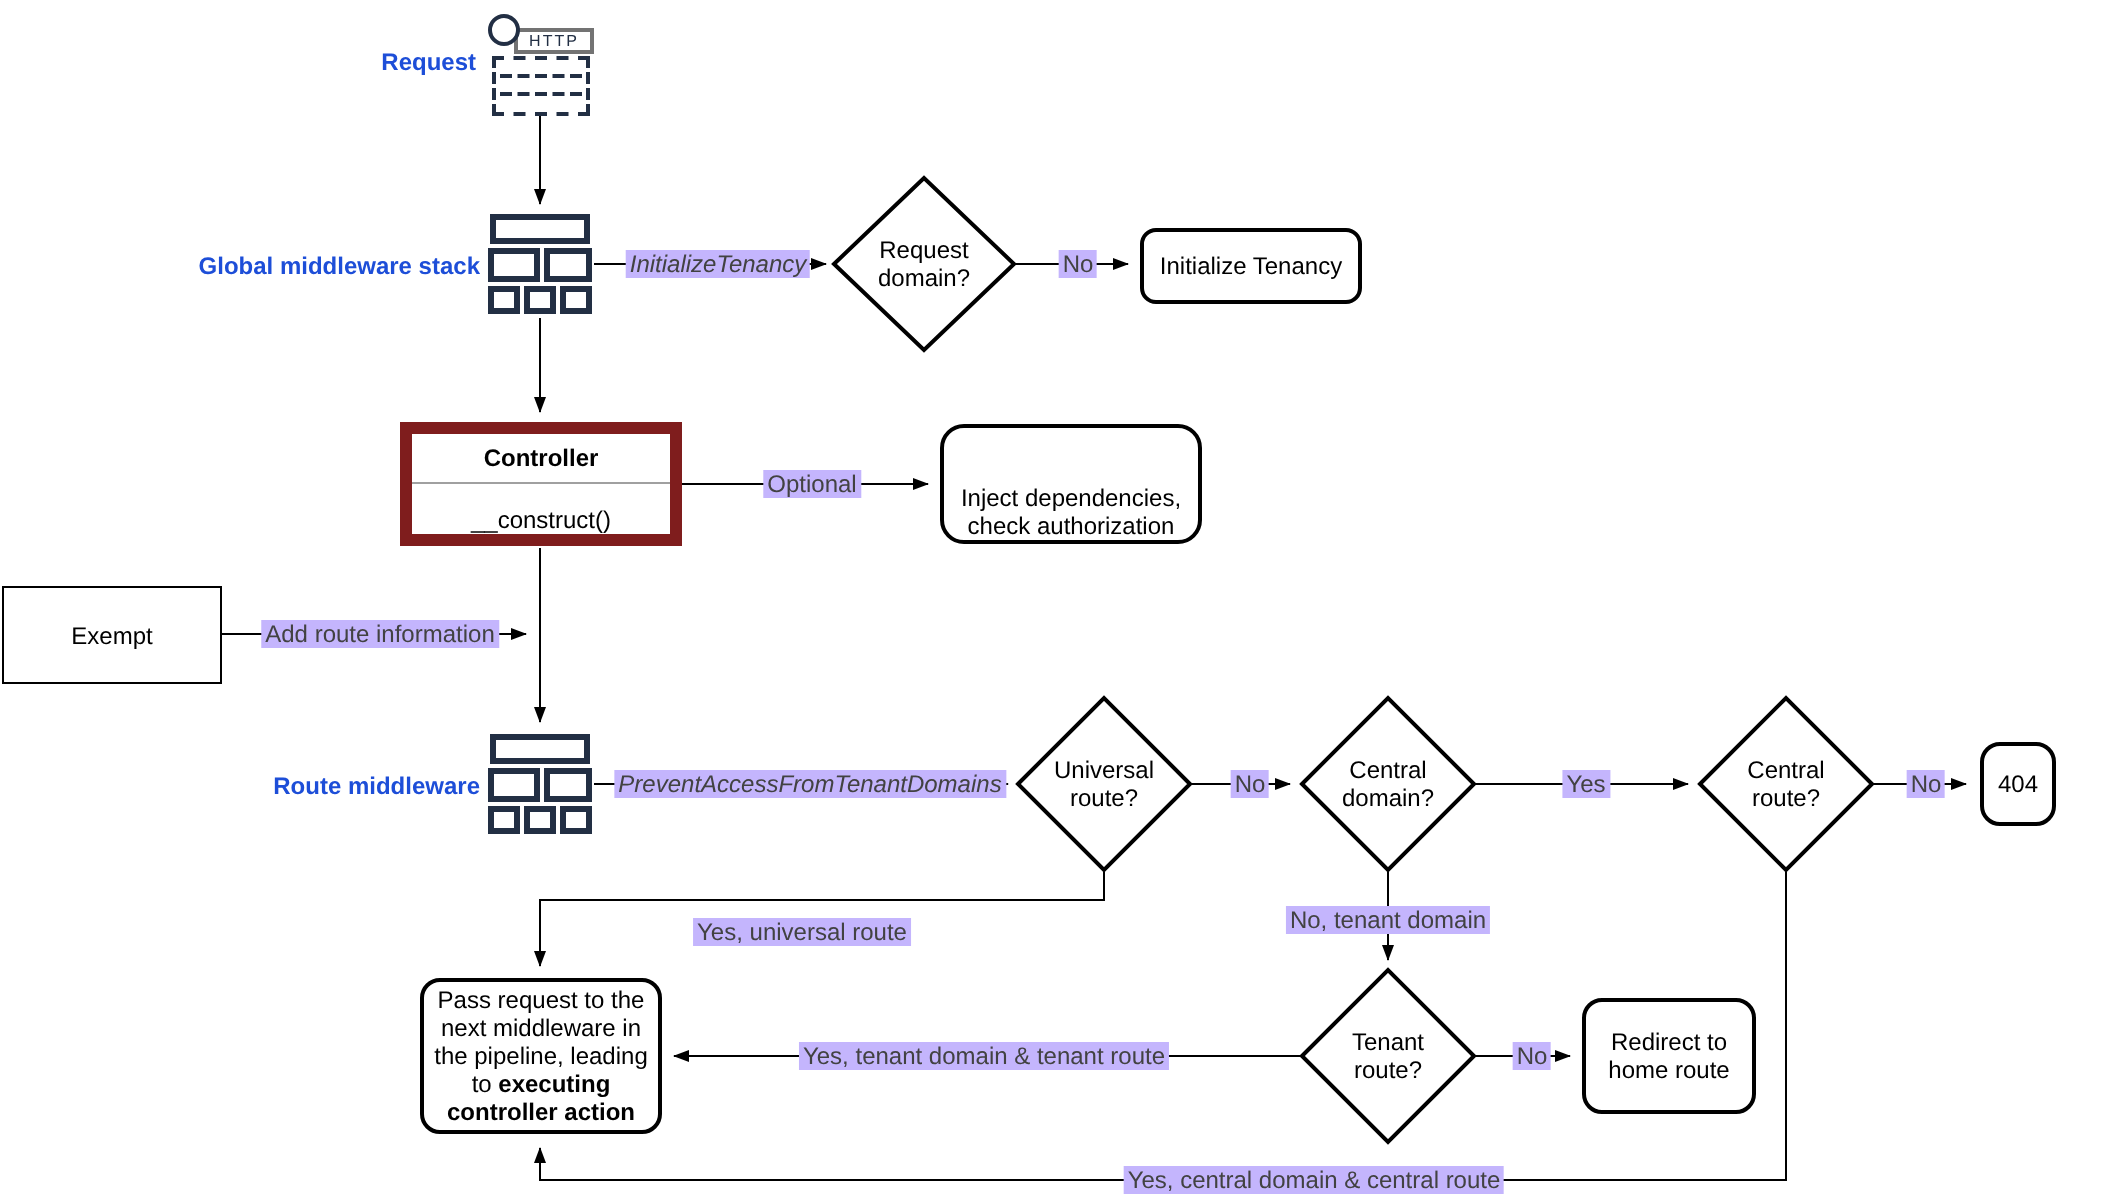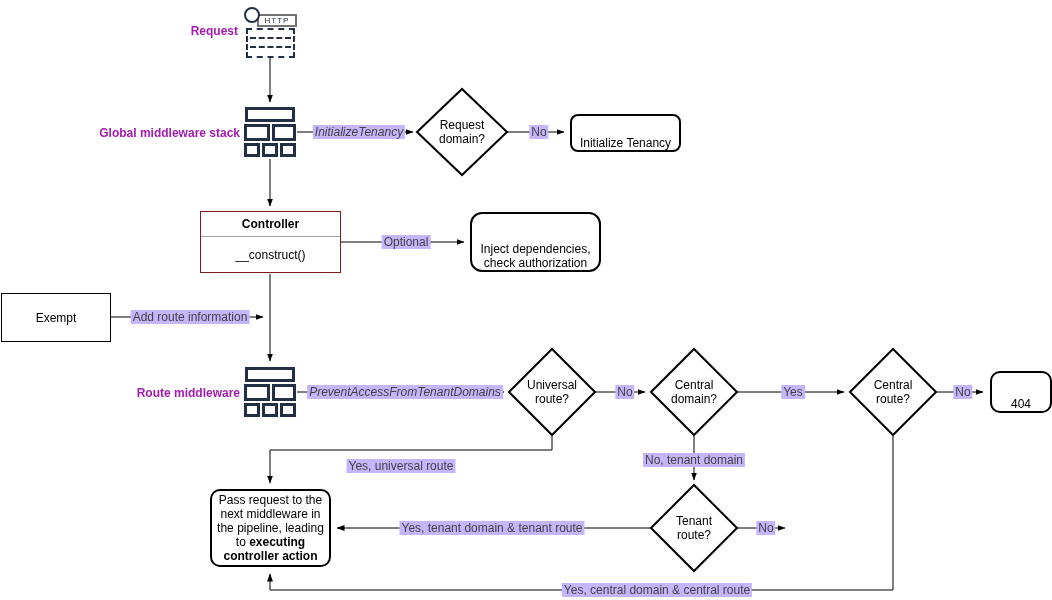--- a/index.html
+++ b/index.html
@@ -13,51 +13,51 @@
     font-size: 12px; color: #000;
   }
   #wires { position: absolute; left: 0; top: 0; }
 
   
   .rbox {
     position: absolute;
     background: #fff;
     border: 2px solid #000;
     border-radius: 10px;
-    display: flex; align-items: flex-end; justify-content: center;
+    display: flex; align-items: center; justify-content: center;
     text-align: center; line-height: 14px;
   }
   .plainbox {
     position: absolute;
     background: #fff;
     border: 1px solid #000;
     display: flex; align-items: center; justify-content: center;
     text-align: center;
   }
-  .umlbox { position: absolute; background: #fff; border: 1px solid #7f1d1d; }
+  .umlbox { position: absolute; background: #fff; border: 6px solid #7f1d1d; }
   .umlbox .uml-title {
     height: 25px; display: flex; align-items: center; justify-content: center;
     font-weight: bold; border-bottom: 1px solid #a0a0a0;
   }
   .umlbox .uml-body {
     height: 35px; display: flex; align-items: center; justify-content: center;
   }
   .diamond-label {
     position: absolute; width: 70px;
     display: flex; align-items: center; justify-content: center;
     text-align: center; line-height: 14px; pointer-events: none;
   }
   .edge-label {
     position: absolute; transform: translate(-50%, -50%);
     background: #c4b5fd; padding: 0 2px;
     white-space: nowrap; color: #424242;
   }
   .italic { font-style: italic; }
   .stage-label {
-    position: absolute; font-weight: bold; color: #a21caf;
+    position: absolute; font-weight: bold; color: #1d4ed8;
     text-align: right; white-space: nowrap;
   }
   .pass-text { padding: 2px 5px; line-height: 14px; }
 
   
   .icon { position: absolute; }
   .icon .part { position: absolute; background: #fff; border: 3px solid #222f44; }
   .req-circle {
     position: absolute; width: 16px; height: 16px; border-radius: 50%;
     background: #fff; border: 2px solid #222f44; z-index: 2;
@@ -155,24 +155,27 @@
   </div>
 
   <div class="rbox" style="left:470px; top:212px; width:131px; height:60px; border-radius:12px;">
     <span style="display:block; width:120px;margin-top:28px;">Inject dependencies, check authorization</span>
   </div>
 
   <div class="plainbox" style="left:1px; top:293px; width:110px; height:49px;">
     <span>Exempt</span>
   </div>
 
-  <div class="rbox" style="left:990px; top:371px; width:62px; height:42px;">
+  <div class="rbox" style="left:990px; top:371px; width:38px; height:42px;">
     <span>404</span>
   </div>
 
+  <div class="rbox" style="left:791px; top:499px; width:87px; height:58px;">
+    <span style="display:block; width:75px;">Redirect to home route</span>
+  </div>
 
   <div class="rbox" style="left:210px; top:489px; width:121px; height:78px;">
     <div class="pass-text">
       <span>Pass request to the next middleware in the pipeline, leading to </span><strong>executing controller action</strong>
     </div>
   </div>
 
   <div class="edge-label italic" style="left:359px; top:132px;">InitializeTenancy</div>
   <div class="edge-label" style="left:539px; top:132px;">No</div>
   <div class="edge-label" style="left:406px; top:242px;">Optional</div>

